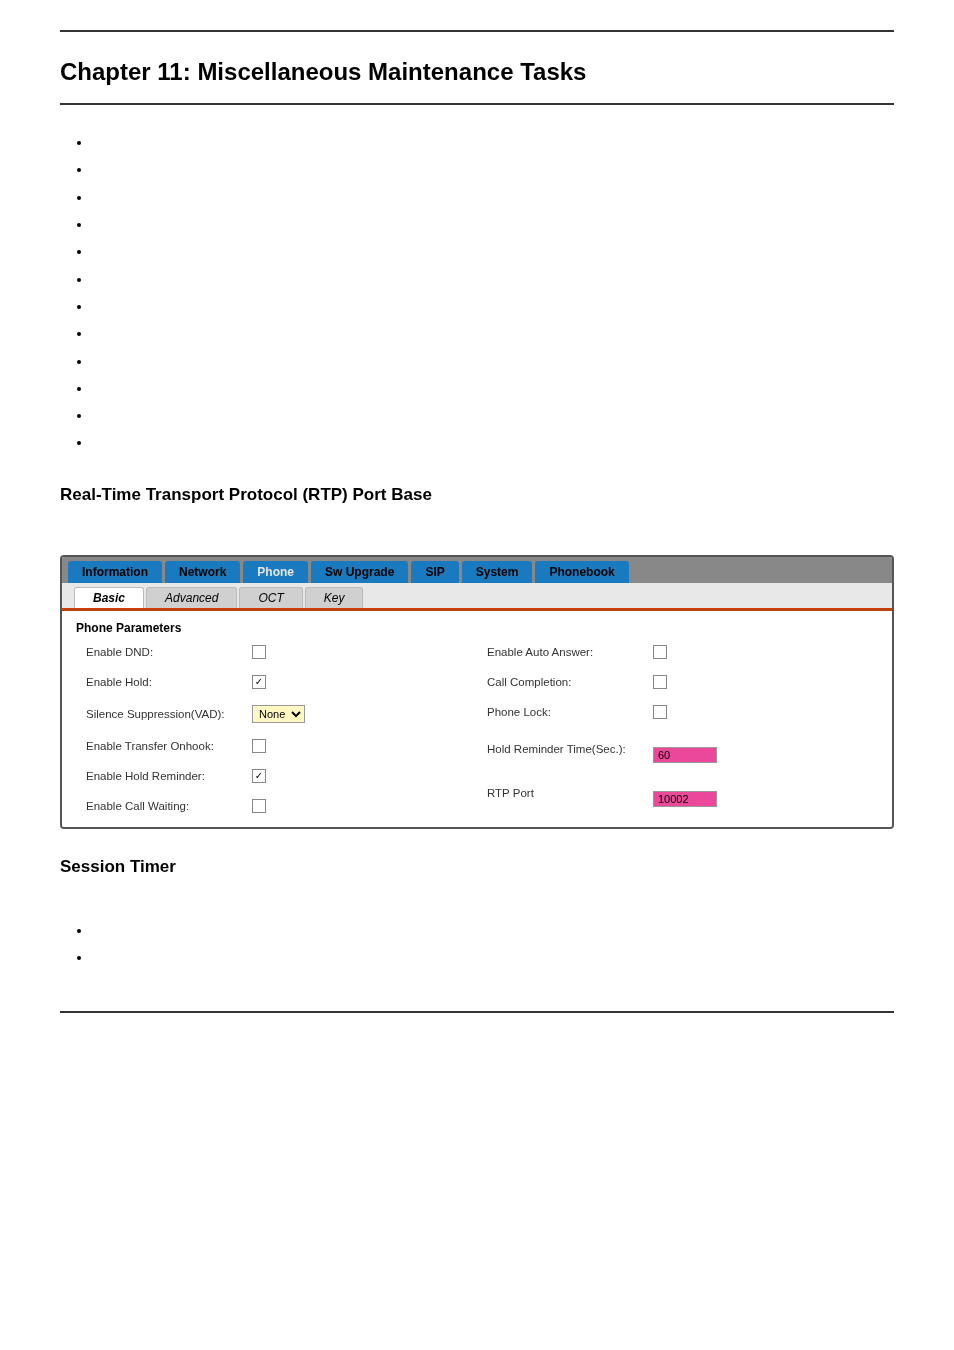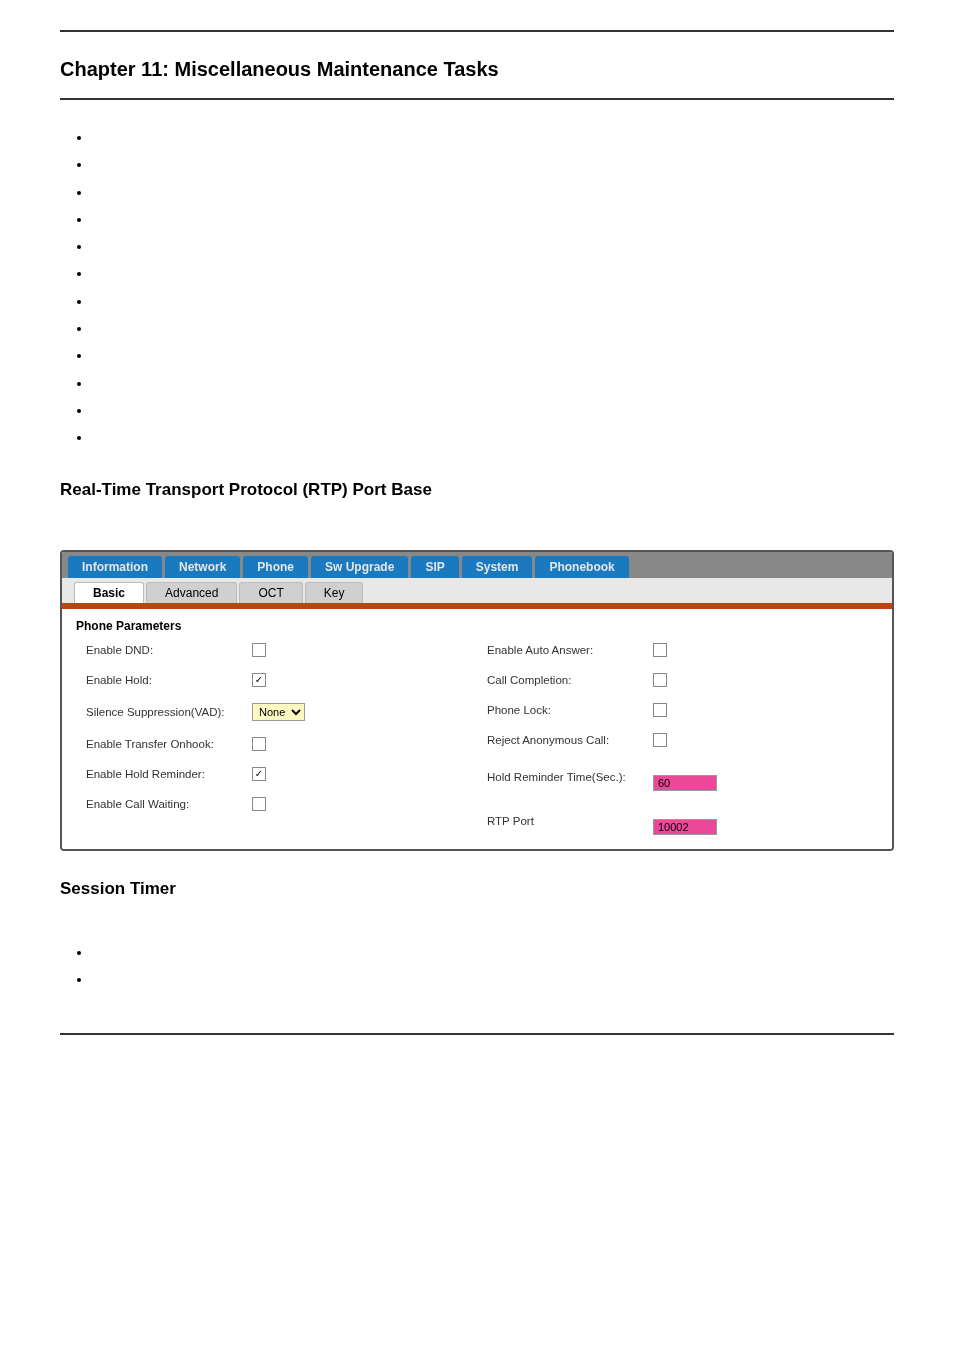--- a/index.html
+++ b/index.html
@@ -20,21 +20,21 @@
       padding: 30px 60px 40px 60px;
     }
 
     .top-rule {
       border: none;
       border-top: 2px solid #333;
       margin-bottom: 24px;
     }
 
     .chapter-title {
-      font-size: 20px;
+      font-size: 24px;
       font-weight: bold;
       margin-bottom: 16px;
       line-height: 1.3;
     }
 
     .section-rule {
       border: none;
       border-top: 2px solid #333;
       margin-bottom: 24px;
     }
@@ -71,42 +71,43 @@
       align-items: stretch;
       background: #888;
       padding: 4px 6px 0 6px;
       gap: 3px;
     }
 
     .tab {
       padding: 4px 14px;
       font-size: 12px;
       font-weight: bold;
-      color: #e5e5e5;
+      color: #000000;
       border-radius: 3px 3px 0 0;
       cursor: pointer;
       background: #555;
     }
 
     .tab.active {
       background: #1a7abf;
       color: #e5e5e5;
     }
 
     .tab.blue {
       background: #1a7abf;
     }
 
     
     .sub-tab-bar {
       display: flex;
       background: #e8e8e8;
-      border-bottom: 6px solid #c2410c;
+      border-bottom: 3px solid #c2410c;
       padding: 4px 12px 0 12px;
       gap: 2px;
+      font-style: italic;
     }
 
     .sub-tab {
       padding: 3px 18px;
       font-size: 12px;
       background: #d0d0d0;
       border: 1px solid #bbb;
       border-bottom: none;
       border-radius: 3px 3px 0 0;
       cursor: pointer;
@@ -330,24 +331,20 @@
           <div class="param-row">
             <span class="param-label">Call Completion:</span>
             <div class="param-checkbox"></div>
           </div>
 
           <div class="param-row">
             <span class="param-label">Phone Lock:</span>
             <div class="param-checkbox"></div>
           </div>
 
-          <div class="param-row">
-            <span class="param-label">Reject Anonymous Call:</span>
-            <div class="param-checkbox"></div>
-          </div>
 
           <div class="param-row">
             <span class="param-label">Hold Reminder Time(Sec.):</span>
             <input class="param-input" type="text" value="60" style="">
           </div>
 
           <div class="param-row">
             <span class="param-label">RTP Port</span>
             <input class="param-input" type="text" value="10002" style="">
           </div>

